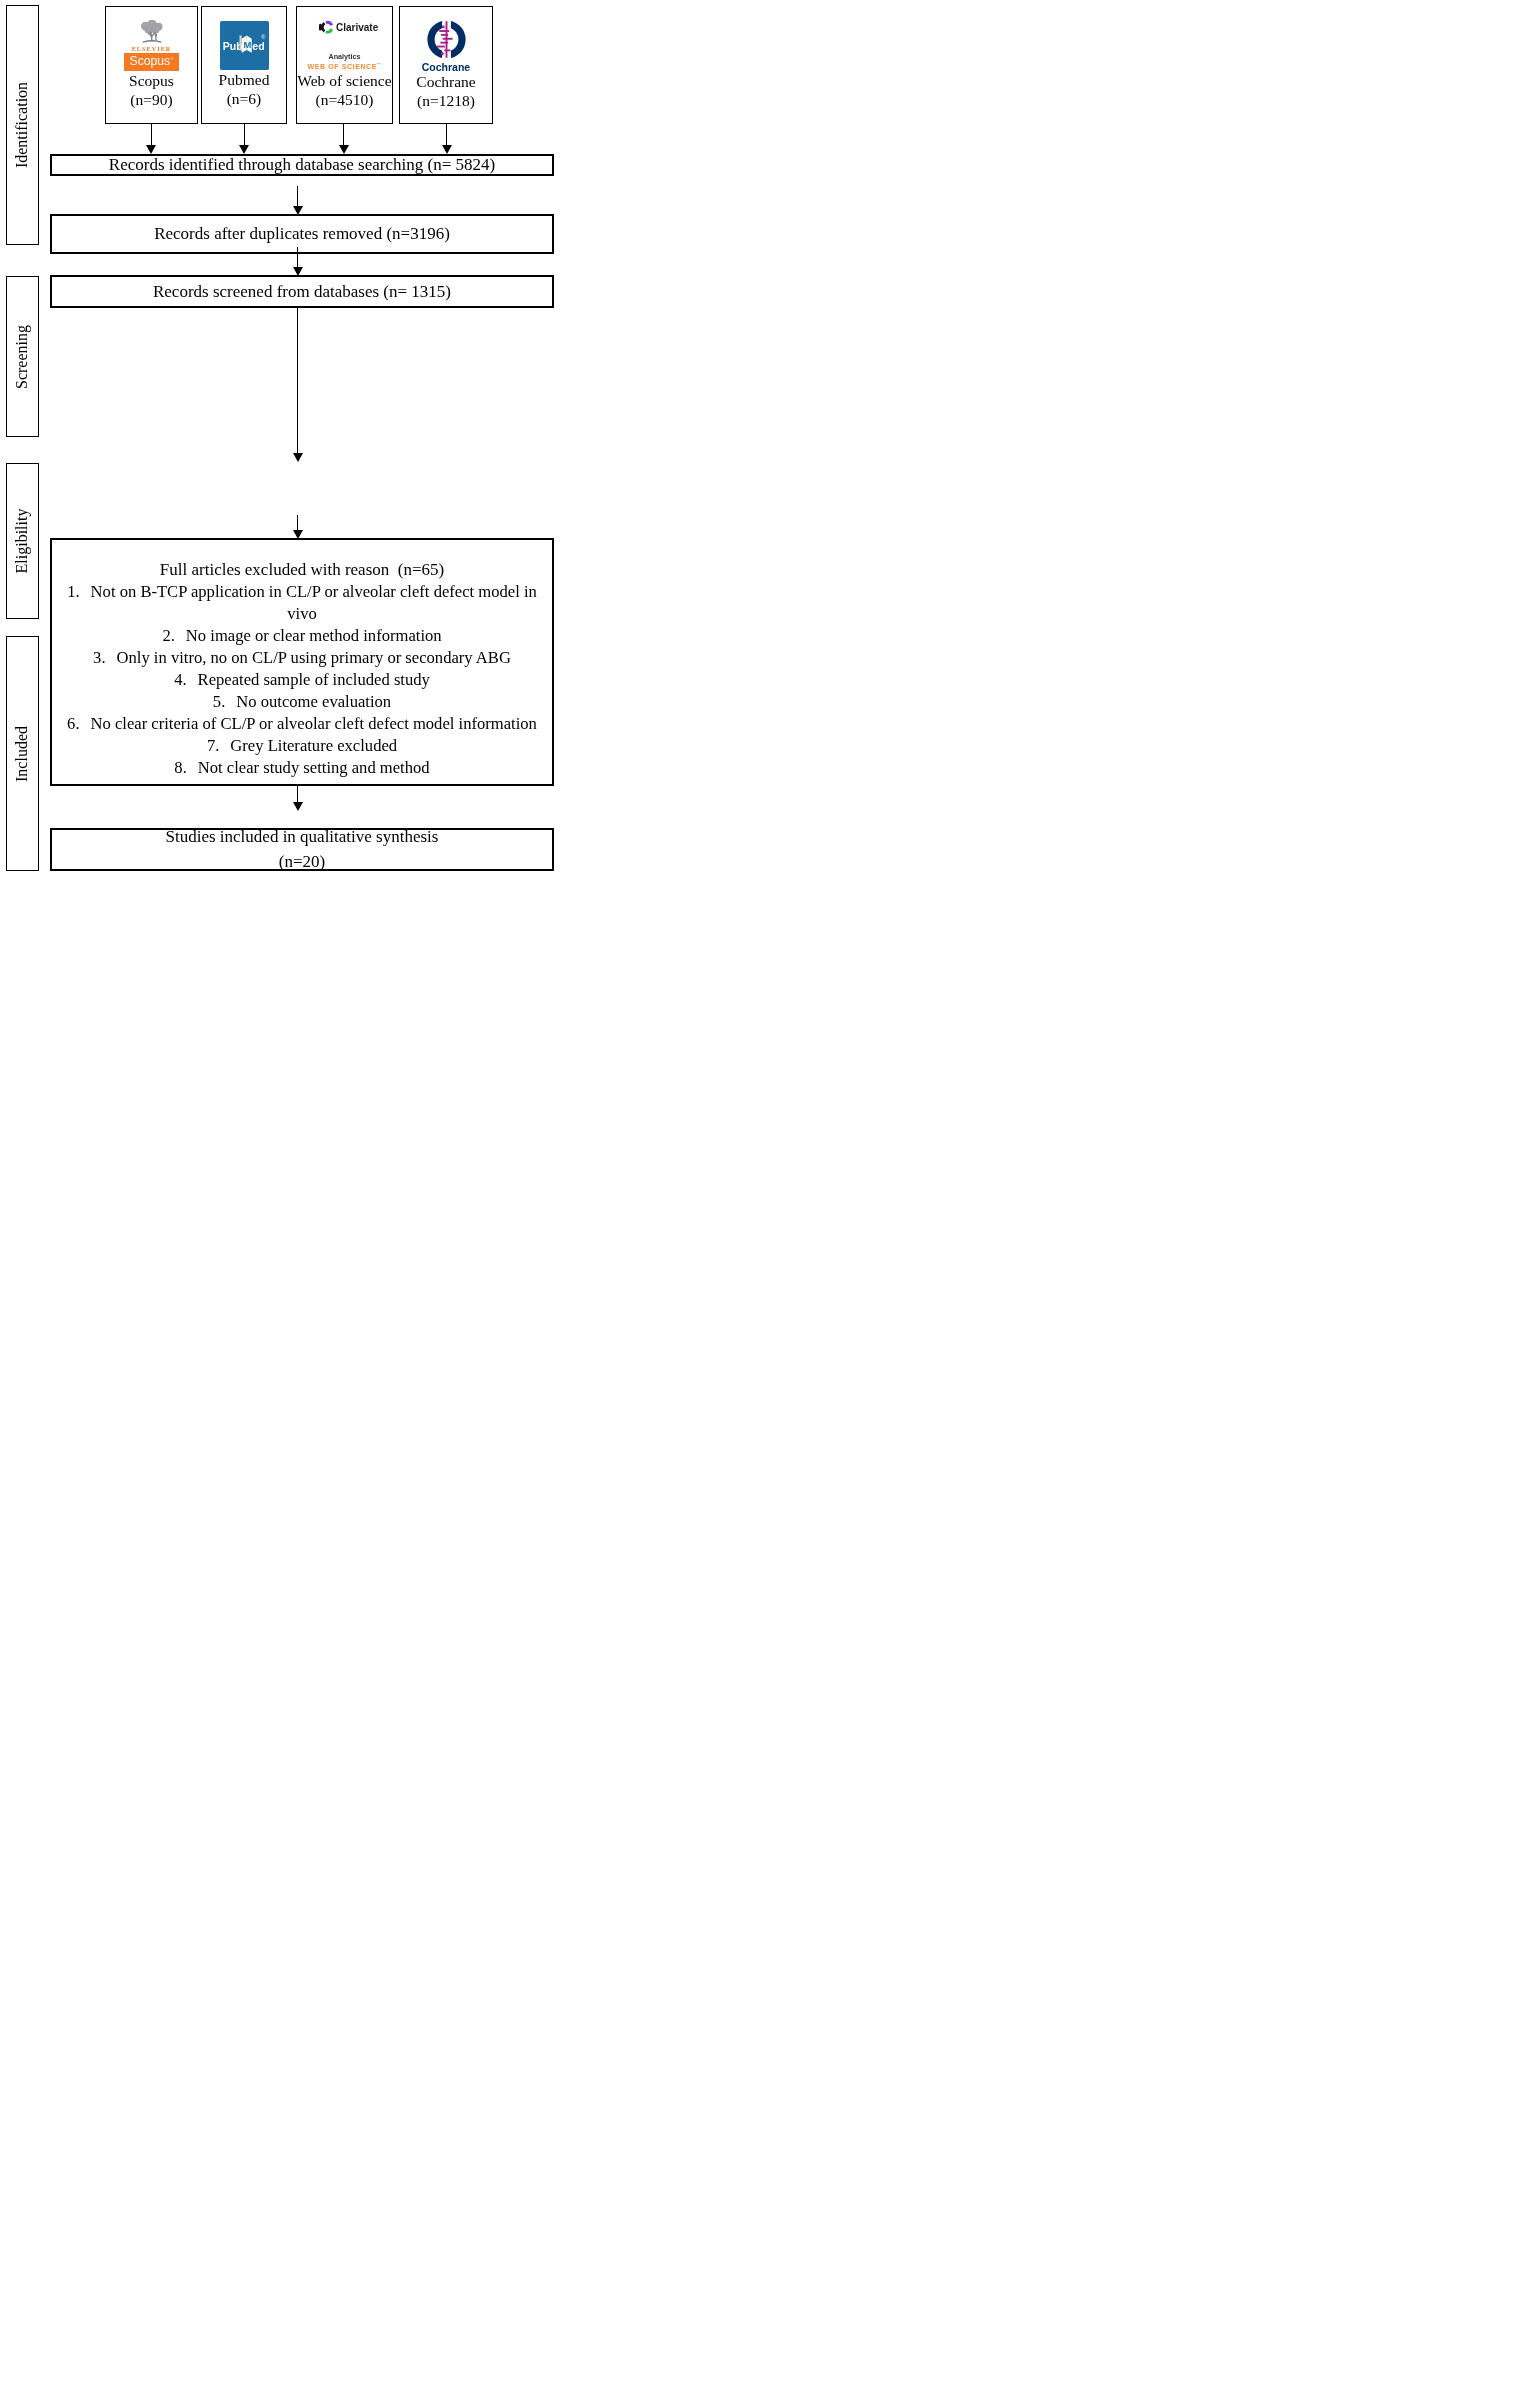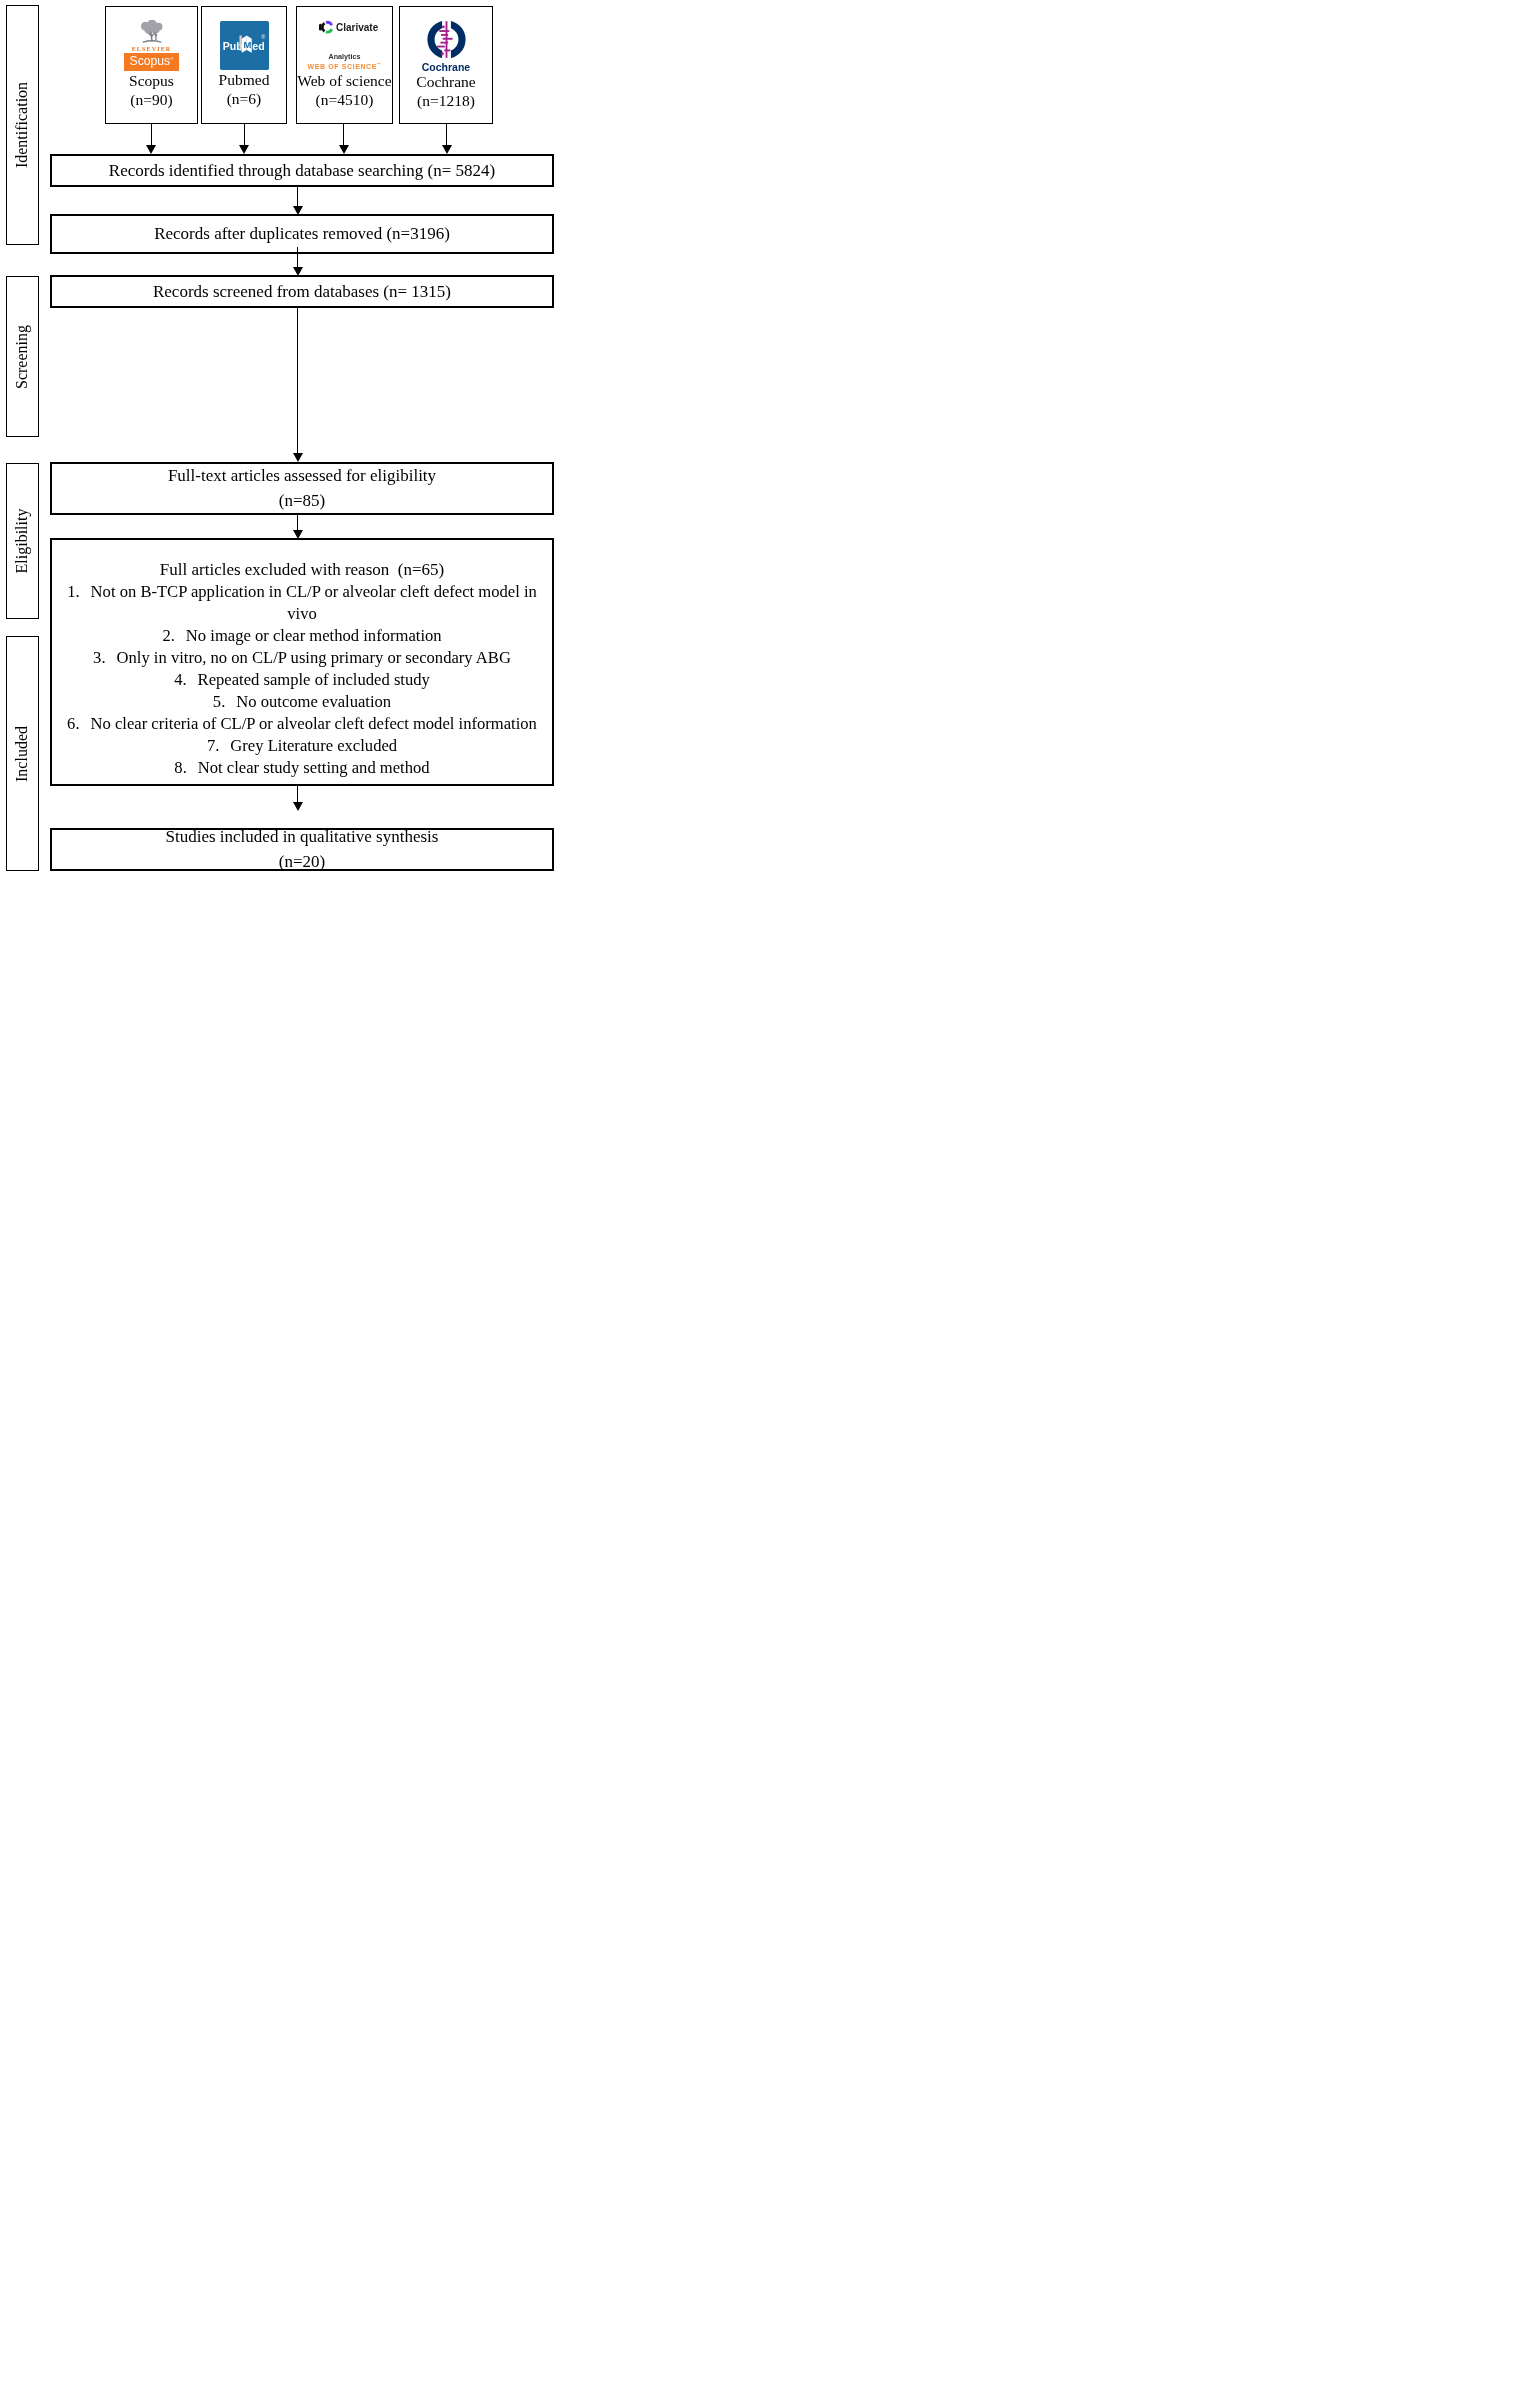--- a/index.html
+++ b/index.html
@@ -37,21 +37,21 @@
   .wos-word{font-family:"Liberation Sans",sans-serif;font-weight:bold;font-size:7px;
             color:#F68B33;letter-spacing:0.6px;margin-top:2.2px;line-height:1;}
   .wos-word sup{font-size:3.9px;}
   
   .cochrane-word{font-family:"Liberation Sans",sans-serif;font-weight:bold;font-size:10.5px;
                  color:#002D64;line-height:1;margin-top:0.6px;}
   
   .flowbox{position:absolute;left:50px;width:504px;border:2.2px solid #000;box-sizing:border-box;
            background:#fff;display:flex;flex-direction:column;align-items:center;justify-content:center;
            text-align:center;}
-  #box-identified{top:154px;height:33px;font-size:17px;}
+  #box-identified{top:154px;height:22px;font-size:17px;}
   #box-dedup{top:214px;height:40px;font-size:17px;}
   #box-screened{top:275px;height:33px;font-size:17px;}
   #box-fulltext{top:462px;height:53px;font-size:17px;line-height:24.4px;}
   #box-excluded{top:538px;height:248px;font-size:16.6px;line-height:22px;justify-content:flex-start;padding-top:19px;}
   #box-included{top:810px;height:43px;font-size:17px;line-height:24.4px;margin-top:18px;}
   .excl-title{font-size:17px;white-space:pre-wrap;}
   .reason{width:100%;text-align:center;}
   .rnum{margin-right:11px;}
   
   .vline{position:absolute;width:1.4px;background:#000;}
@@ -166,24 +166,20 @@
   </div>
 
   <div class="flowbox" id="box-dedup">
     <span>Records after duplicates removed (n=3196)</span>
   </div>
 
   <div class="flowbox" id="box-screened">
     <span>Records screened from databases (n= 1315)</span>
   </div>
 
-  <div class="flowbox" id="box-fulltext">
-    <span>Full-text articles assessed for eligibility</span>
-    <span>(n=85)</span>
-  </div>
 
   <div class="flowbox" id="box-excluded">
     <div class="excl-title">Full articles excluded with reason  (n=65)</div>
     <div class="reason"><span class="rnum">1.</span><span>Not on B-TCP application in CL/P or alveolar cleft defect model in vivo</span></div>
     <div class="reason"><span class="rnum">2.</span><span>No image or clear method information</span></div>
     <div class="reason"><span class="rnum">3.</span><span>Only in vitro, no on CL/P using primary or secondary ABG</span></div>
     <div class="reason"><span class="rnum">4.</span><span>Repeated sample of included study</span></div>
     <div class="reason"><span class="rnum">5.</span><span>No outcome evaluation</span></div>
     <div class="reason"><span class="rnum">6.</span><span>No clear criteria of CL/P or alveolar cleft defect model information</span></div>
     <div class="reason"><span class="rnum">7.</span><span>Grey Literature excluded</span></div>

